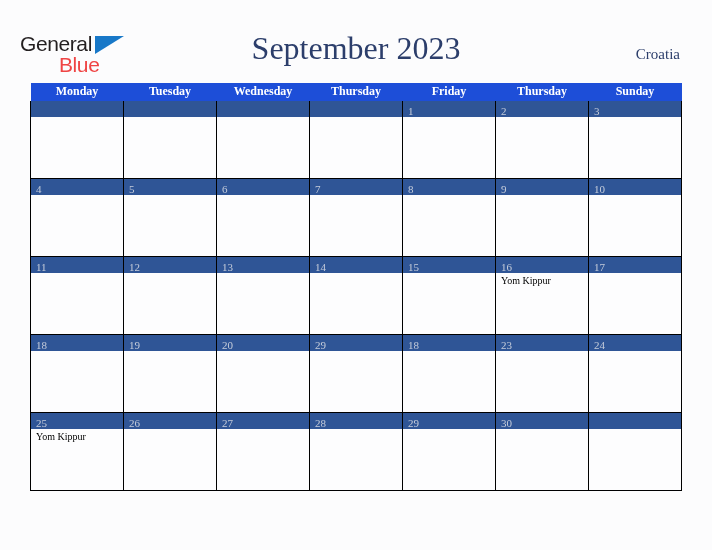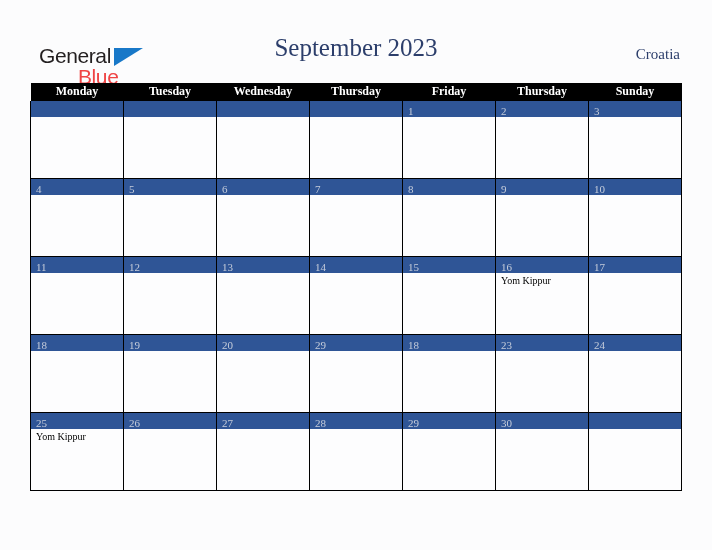--- a/index.html
+++ b/index.html
@@ -20,25 +20,24 @@
   .header {
     position: absolute;
     left: 0;
     top: 0;
     width: 712px;
     height: 83px;
   }
 
   .logo {
     position: absolute;
-    left: 39px;
+    left: 20px;
     top: 33px;
     width: 130px;
     height: 44px;
-    margin-top: 12px;
   }
   .logo-general {
     position: absolute;
     left: 0;
     top: 0;
     font-family: "Liberation Sans", "DejaVu Sans", sans-serif;
     font-size: 21px;
     letter-spacing: -0.4px;
     color: #231f20;
     line-height: 21px;
@@ -62,21 +61,21 @@
     color: #ef4444;
     line-height: 21px;
   }
 
   .title {
     position: absolute;
     left: 0;
     top: 27px;
     width: 712px;
     text-align: center;
-    font-size: 25px;
+    font-size: 32px;
     color: #2c3e6b;
     letter-spacing: 0px;
     line-height: 42px;
     white-space: nowrap;
   }
 
   .country {
     position: absolute;
     right: 32px;
     top: 45px;
@@ -90,21 +89,21 @@
   .calendar {
     position: absolute;
     left: 30px;
     top: 83px;
     width: 652px;
     border-collapse: collapse;
     table-layout: fixed;
   }
 
   .weekday-row {
-    background: #000000;
+    background: #1d4ed8;
     height: 17px;
   }
   .weekday-cell {
     color: #ffffff;
     font-size: 12px;
     font-weight: bold;
     text-align: center;
     padding: 2px 0 3px 0;
     line-height: 13px;
     border: none;

